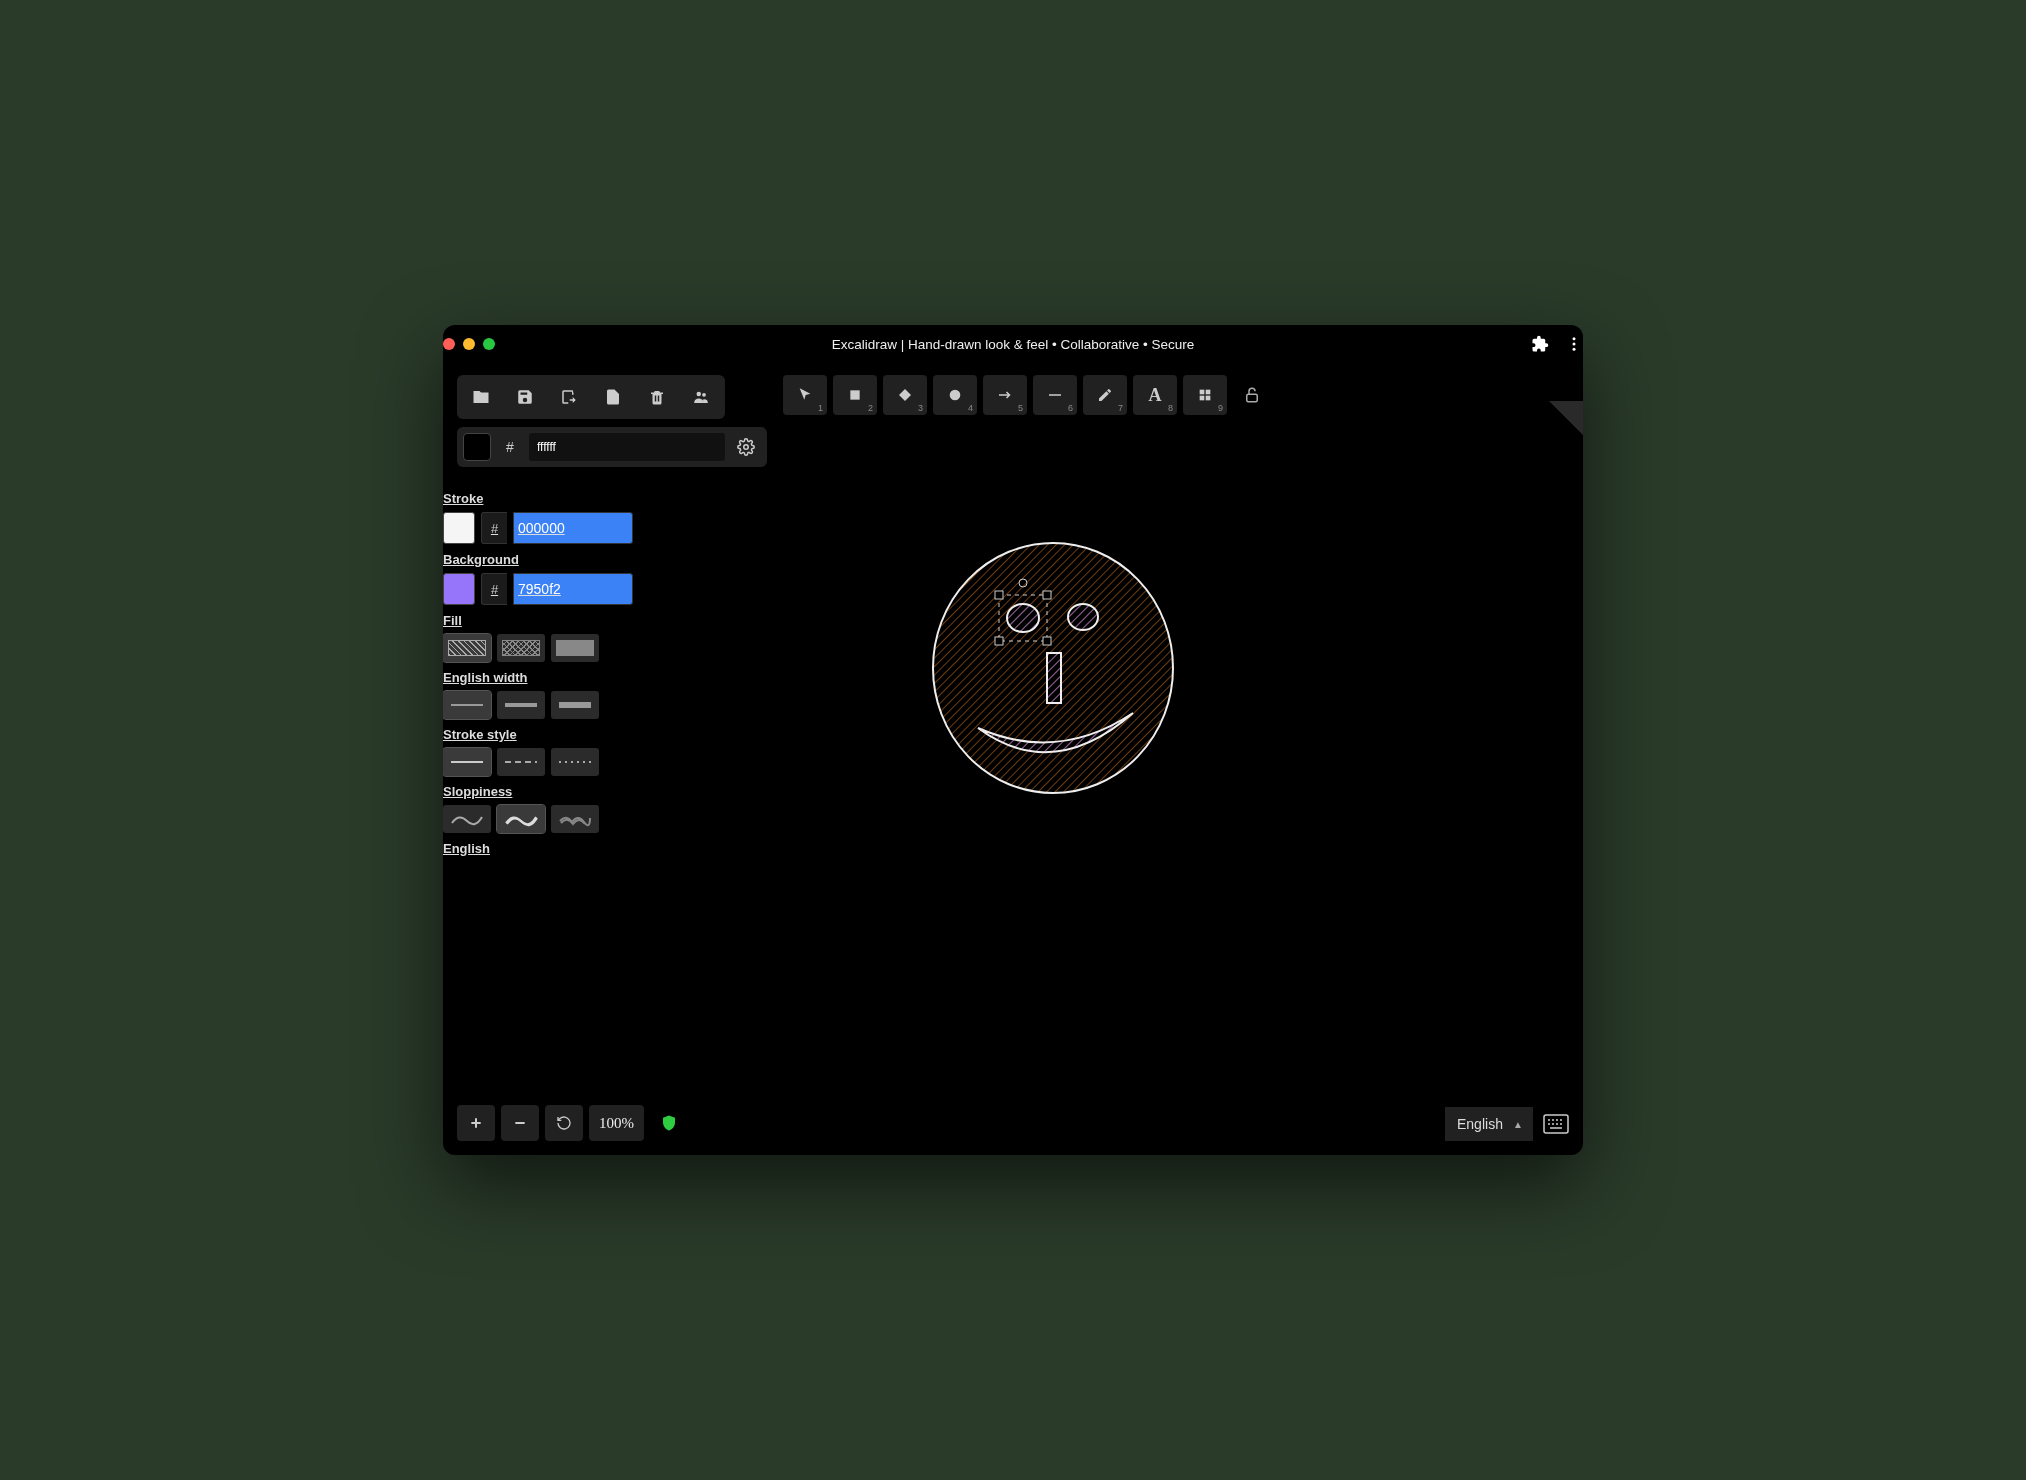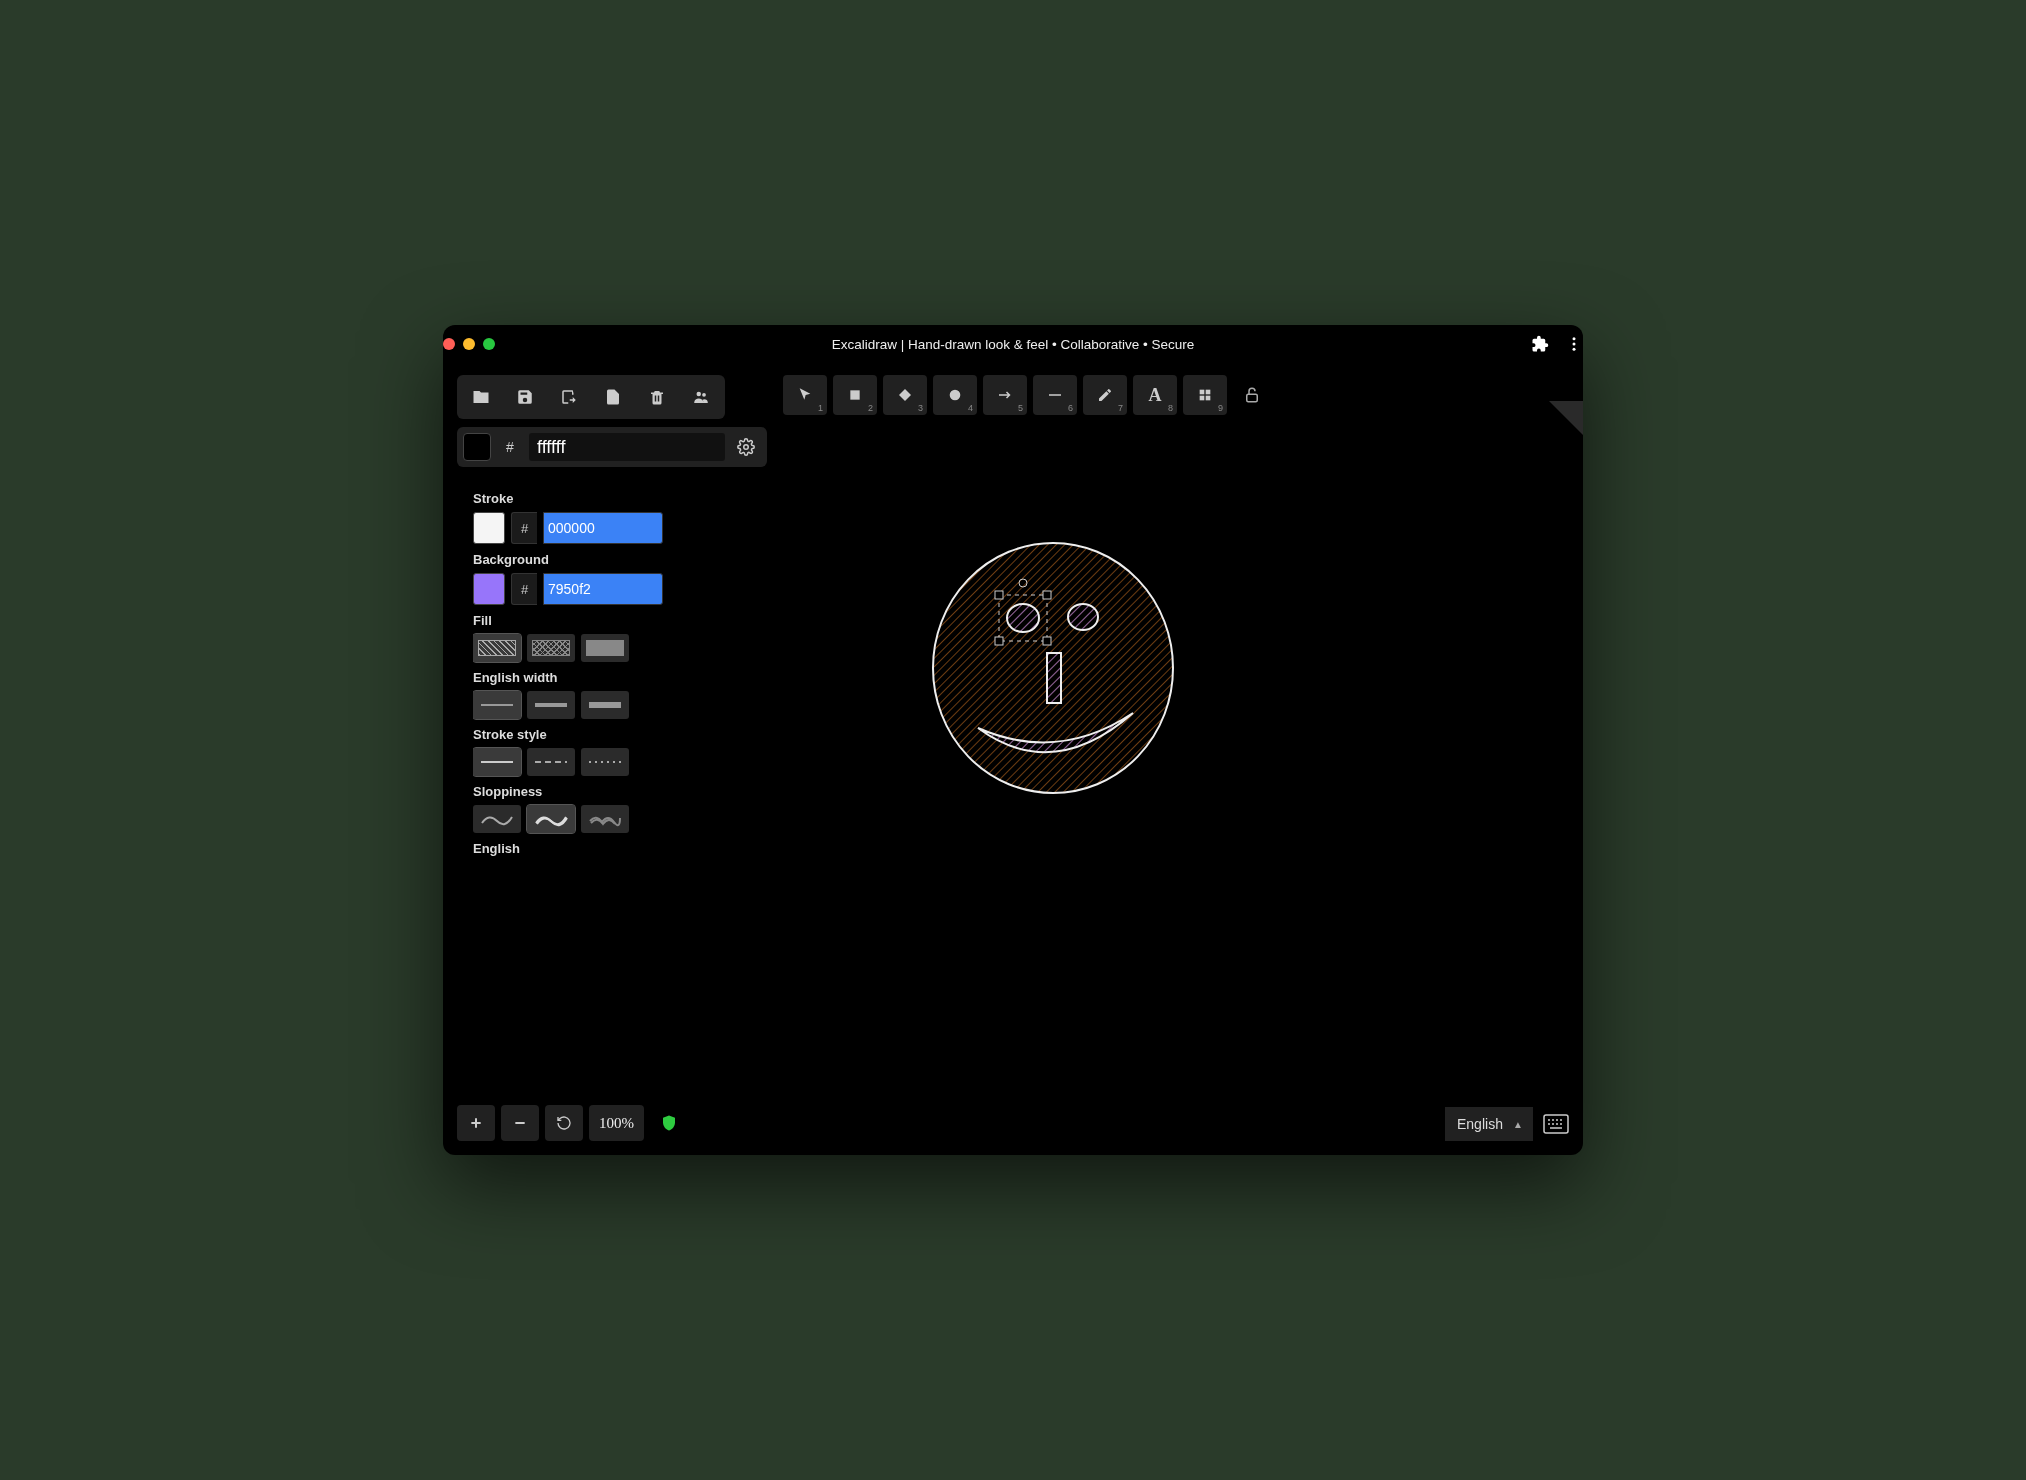--- a/index.html
+++ b/index.html
@@ -50,43 +50,44 @@
   .color-row{
     position:absolute; top:64px; left:14px;
     background:#212121; border-radius:6px;
     display:flex; align-items:center; gap:6px; padding:6px;
     width:310px;
   }
   .swatch{ width:28px; height:28px; border-radius:4px; border:1px solid #444;}
   .hash{ width:26px; text-align:center; color:#ccc; font-size:14px;}
   .hex-input{
     background:#111; border:none; color:#fff; height:28px;
-    padding:0 8px; font-size:18px; border-radius:3px; flex:1; min-width:0;
+    padding:0 8px; font-size:12px; border-radius:3px; flex:1; min-width:0;
   }
   .gear{ color:#ccc; margin-left:auto; padding:0 6px; cursor:pointer;}
 
   
   .shape-toolbar{
     position:absolute; top:12px; left:340px;
     display:flex; gap:6px; align-items:center;
   }
   .tool{
     width:44px; height:40px; background:#212121; border-radius:4px;
     display:flex; align-items:center; justify-content:center;
     color:#ccc; position:relative; cursor:pointer;
   }
   .tool .num{ position:absolute; bottom:2px; right:4px; font-size:9px; color:#888;}
   .lock-icon{ margin-left:10px; color:#aaa; cursor:pointer;}
 
   
   .props{
-    position:absolute; top:120px; left:30px; width:310px;
+    position:absolute; top:120px; left:0; width:310px;
     height:470px; overflow-y:auto;
     color:#ddd; font-size:13px;
     padding-right:4px;
+    text-decoration:underline;
   }
   .props::-webkit-scrollbar{ width:14px; }
   .props::-webkit-scrollbar-thumb{ background:#eee; border-radius:4px;}
   .props::-webkit-scrollbar-track{ background:#111;}
   .prop-label{ font-weight:600; margin:8px 0 6px 0; }
   .prop-row{ display:flex; align-items:center; gap:6px; }
   .mini-swatch{ width:32px; height:32px; border-radius:3px; border:1px solid #444; cursor:pointer;}
   .mini-hash{ color:#ccc; width:26px; text-align:center; background:#1b1b1b; height:32px; line-height:32px; border-radius:3px 0 0 3px; border:1px solid #333; border-right:none;}
   .mini-input{
     background:#3b82f6; border:1px solid #333; color:#fff; height:32px;

